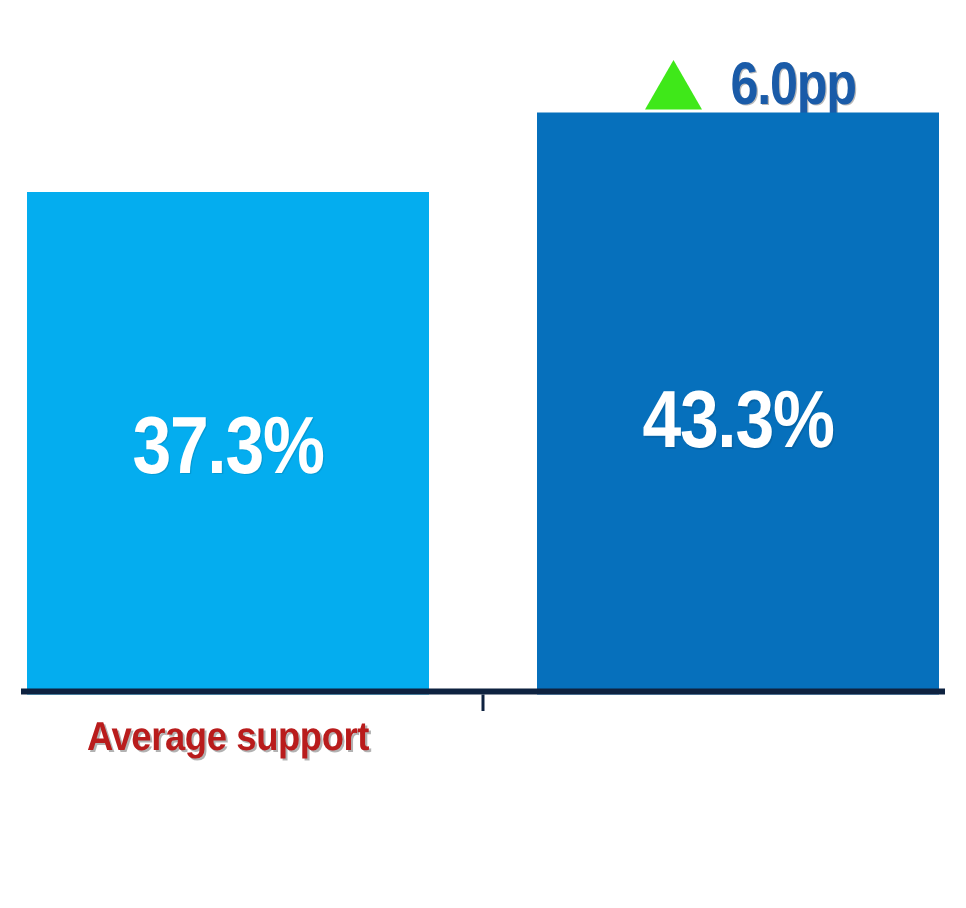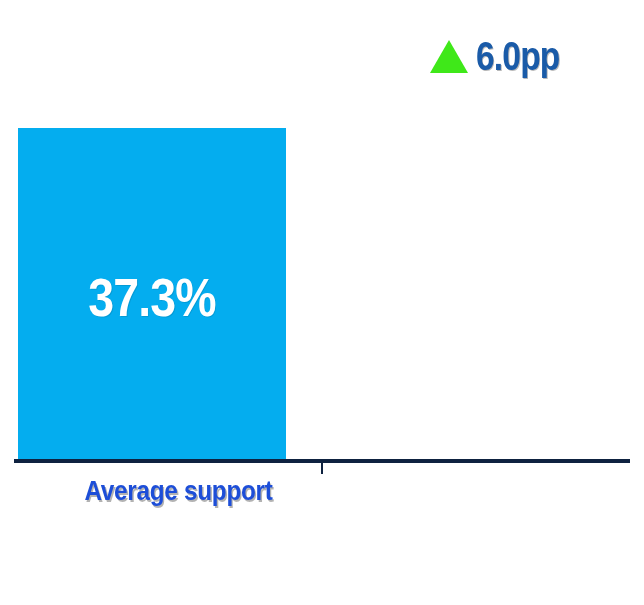--- a/index.html
+++ b/index.html
@@ -83,21 +83,21 @@
     background: #0e2240;
   }
 
   
   .delta-annotation {
     position: absolute;
     left: 430px;
     top: 36px;
     display: flex;
     align-items: center;
-    gap: 8px;
+    gap: 19px;
   }
   .delta-triangle {
     width: 0;
     height: 0;
     border-left: 19px solid transparent;
     border-right: 19px solid transparent;
     border-bottom: 33px solid #3fe819;
     display: block;
   }
   .delta-text {
@@ -117,22 +117,22 @@
   .category-labels {
     position: absolute;
     left: 0;
     top: 474px;
     width: 644px;
     height: 131px;
   }
   .cat-label {
     position: absolute;
     top: 0;
-    text-align: right;
-    color: #1d4ed8;
+    text-align: center;
+    color: #b91c1c;
     font-family: "Liberation Sans Narrow", "Liberation Sans", sans-serif;
     font-weight: bold;
     font-size: 27px;
     line-height: 1.32;
     letter-spacing: -0.3px;
     text-shadow: 1.5px 1.5px 0 rgba(0,0,0,0.30);
   }
   .cat-label-1 { left: 18px;  width: 268px; }
   .cat-label-2 { left: 358px; width: 268px; }
   .cat-line {
@@ -150,20 +150,23 @@
     <span class="delta-triangle" style="border-bottom-color: rgb(63, 232, 25);"></span>
     <span class="delta-text">6.0pp</span>
   </div>
 
   <div class="plot-area">
 
     <div class="bar bar-1" style="height: 334.614px; background: rgb(4, 173, 239);">
       <span class="bar-value">37.3%</span>
     </div>
 
+    <div class="bar bar-2" style="height: 388.439px; background: rgb(6, 112, 188);">
+      <span class="bar-value">43.3%</span>
+    </div>
 
     <div class="axis-line" style="background: rgb(14, 34, 64);"></div>
     <div class="axis-tick" style="background: rgb(14, 34, 64);"></div>
   </div>
 
   <div class="category-labels">
 
     <div class="cat-label cat-label-1">
       <span class="cat-line">Average support</span>
     </div>

